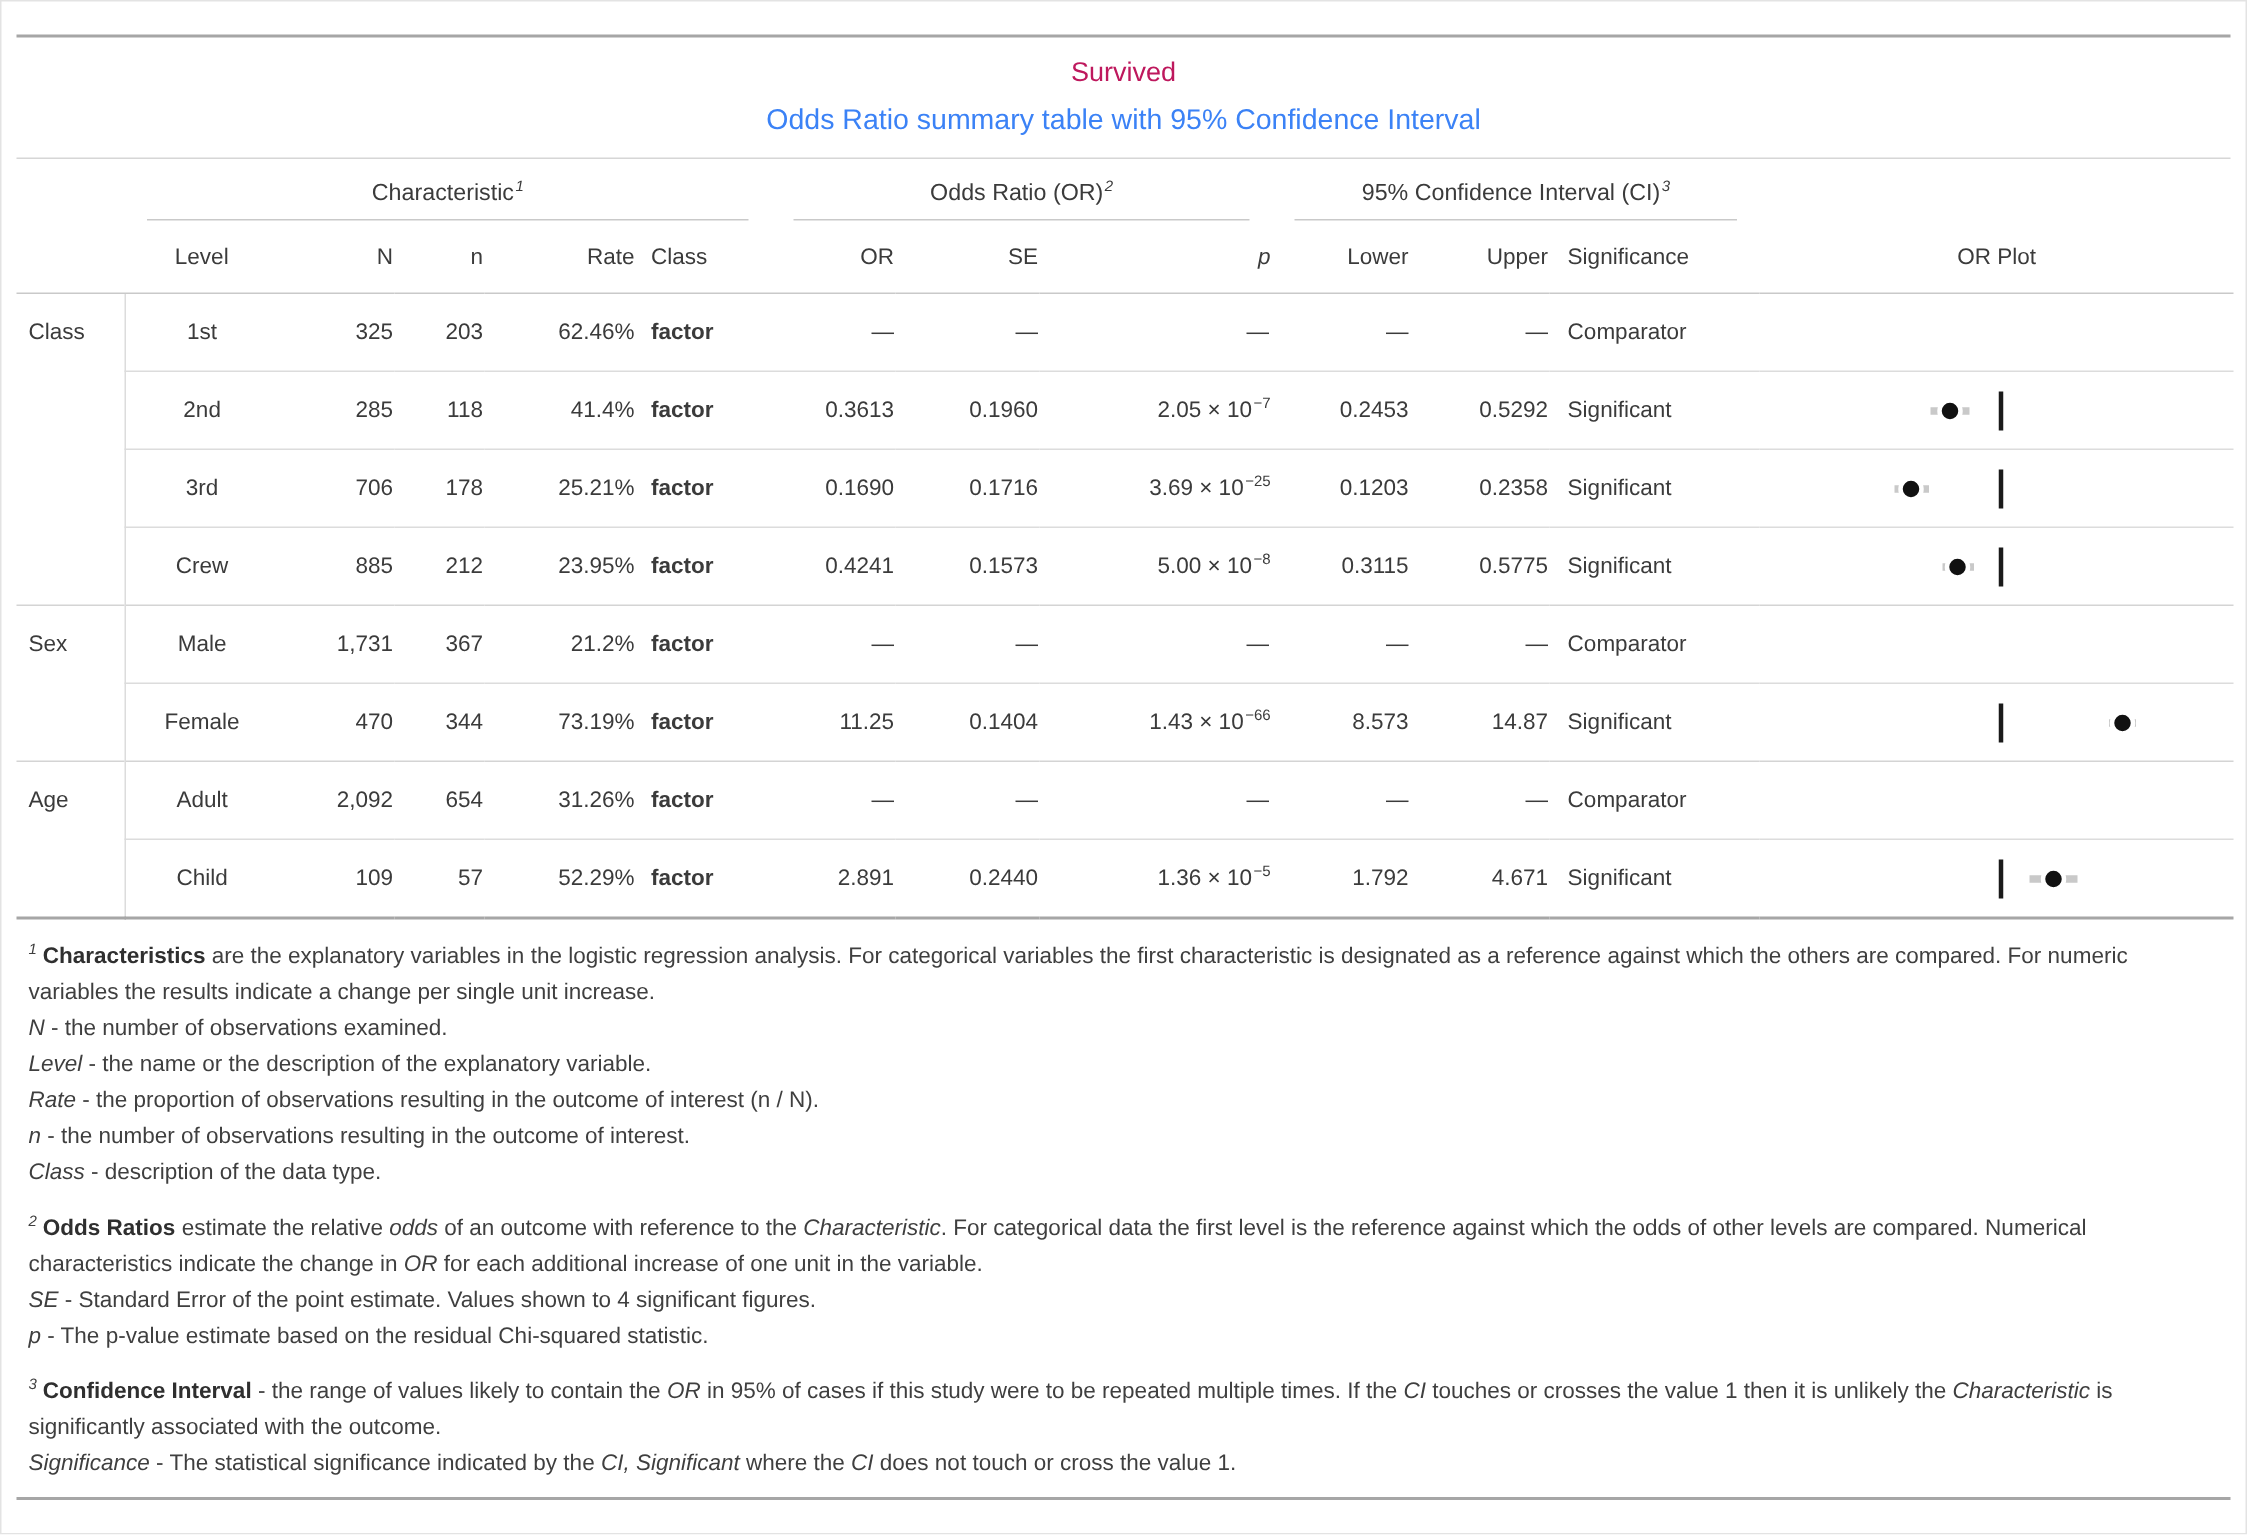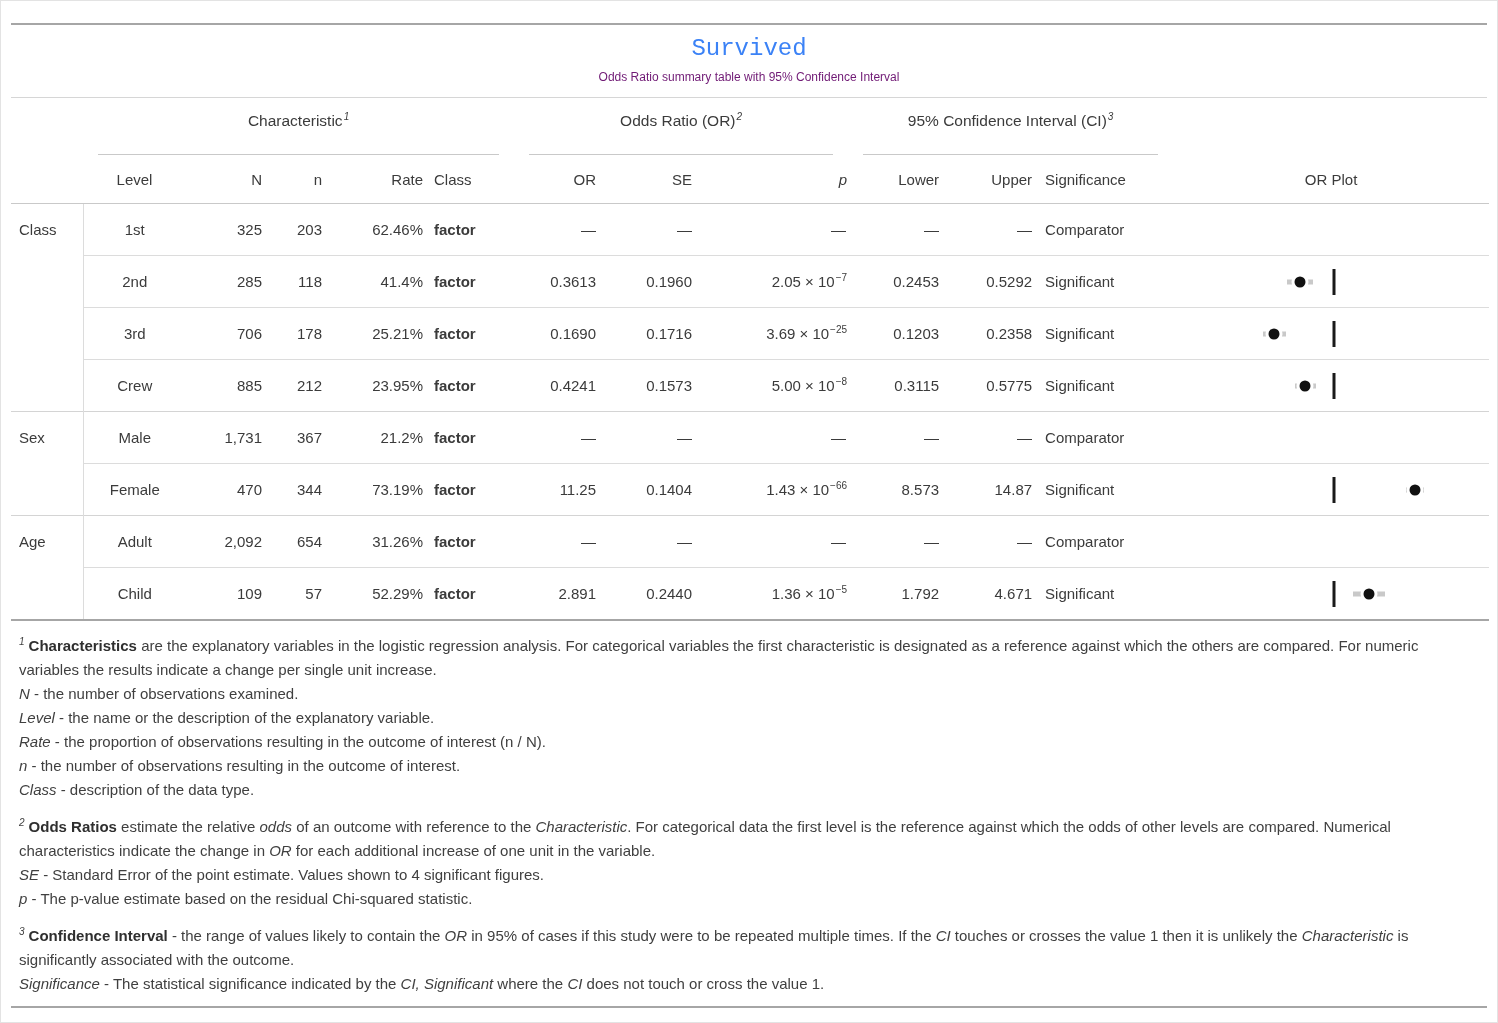--- a/index.html
+++ b/index.html
@@ -3,27 +3,27 @@
 <meta charset="utf-8">
 <style>
   html,body{margin:0;padding:0;background:#fff;}
   .canvas{
     position:relative;width:1498px;height:1023px;background:#fff;
     border:1px solid #e3e3e3;box-sizing:border-box;overflow:hidden;
     font-family:"Liberation Sans","DejaVu Sans",sans-serif;color:#3b3b3b;
   }
   .visual{margin:22px 10px 0 10px;border-top:2px solid #a6a6a6;}
   .titleblock{text-align:center;padding:11px 0 13px 0;border-bottom:1px solid #d6d6d6;}
-  .title{font-size:24px;line-height:25px;color:#3b82f6;font-family:Liberation Mono, monospace;}
-  .subtitle{font-size:12px;margin-top:9px;color:#701a75;}
+  .title{font-size:18px;line-height:25px;color:#be185d;}
+  .subtitle{font-size:19px;margin-top:9px;color:#3b82f6;}
 
   table.or-table{width:100%;border-collapse:collapse;table-layout:fixed;font-size:15px;border-bottom:2px solid #a6a6a6;}
   table.or-table th{font-weight:normal;color:#3b3b3b;}
   tr.spanners th{padding-top:13px;vertical-align:bottom;}
-  .sp-inner{border-bottom:1px solid #c9c9c9;padding-bottom:24px;margin:0 14px;font-size:15.5px;text-align:center;}
+  .sp-inner{border-bottom:1px solid #c9c9c9;padding-bottom:8px;margin:0 14px;font-size:15.5px;text-align:center;}
   sup.mk{font-style:italic;font-size:10px;margin-left:1px;}
   tr.cols th{height:45px;vertical-align:middle;border-bottom:1px solid #c9c9c9;}
   th.italic{font-style:italic;}
 
   tbody td{height:49px;vertical-align:middle;}
   tbody tr+tr td{border-top:1px solid #dcdcdc;}
   tbody.grp-sep tr:first-child td{border-top:1px solid #d4d4d4;}
   td.group{border-right:1px solid #dcdcdc;vertical-align:top;padding-left:8px;}
   td.group>div{line-height:49px;font-size:15px;}
   .c{text-align:center}.r{text-align:right}

